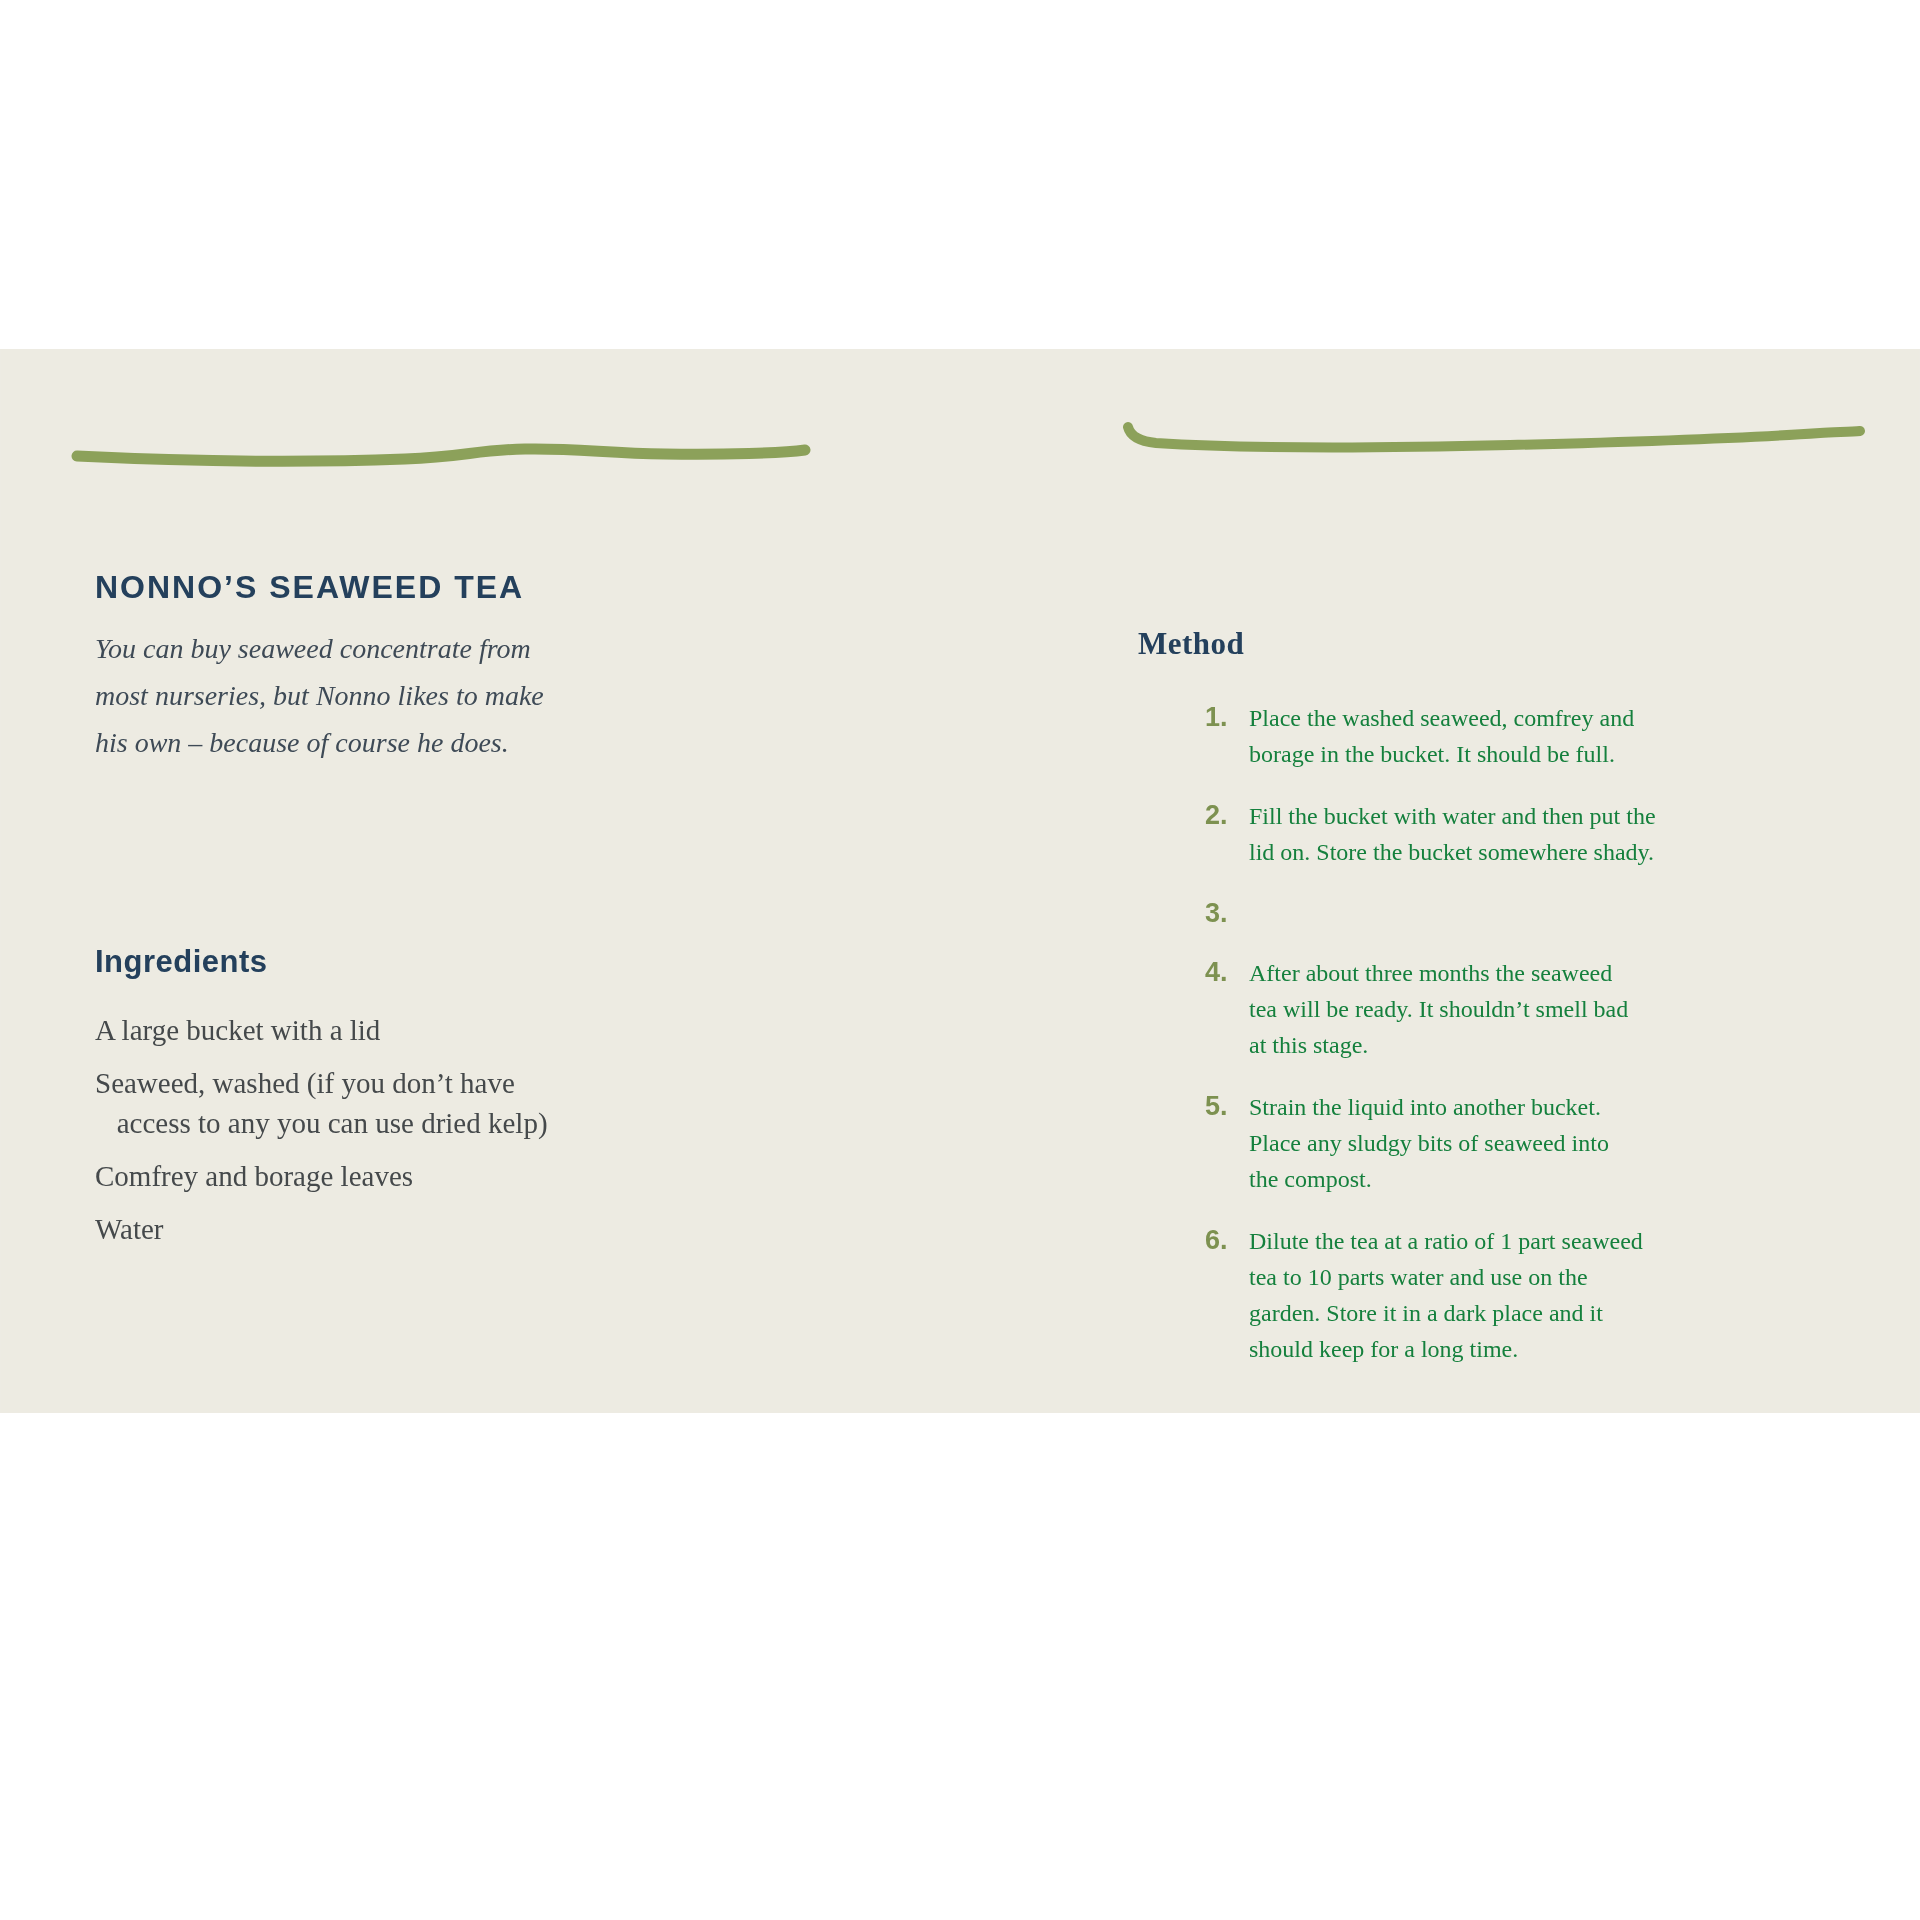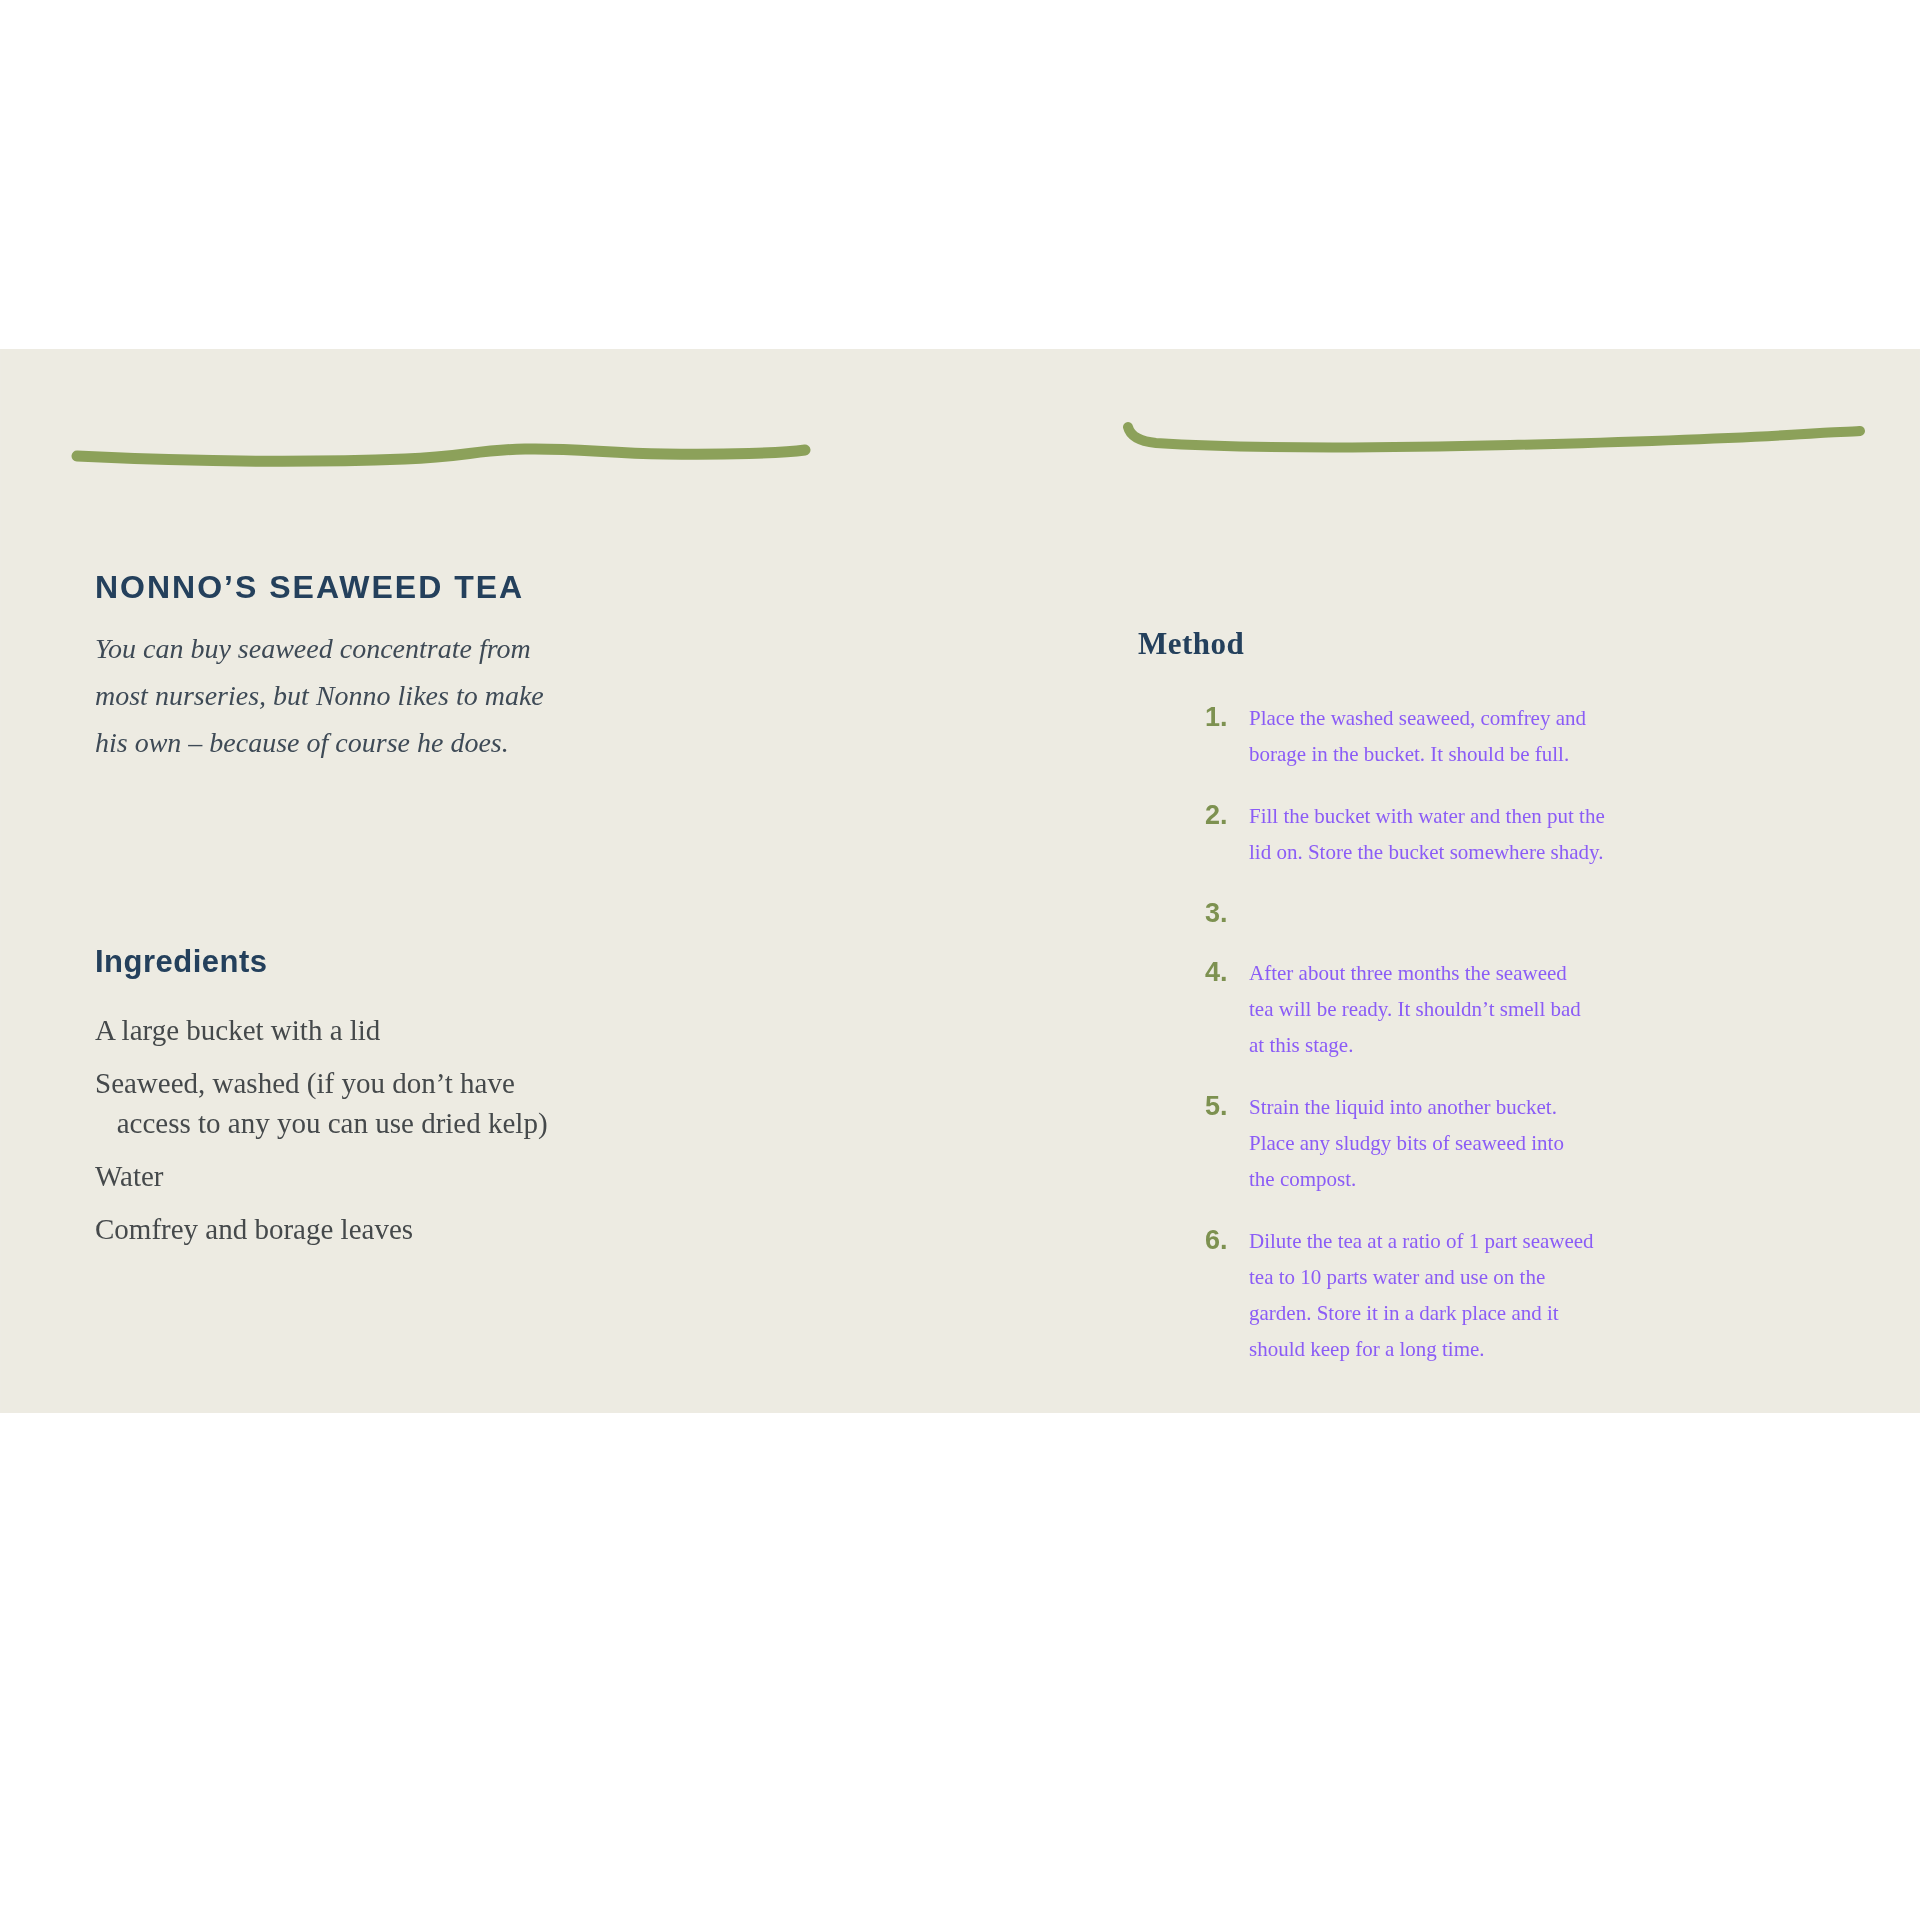--- a/index.html
+++ b/index.html
@@ -120,23 +120,23 @@
     flex: 0 0 44px;
     width: 44px;
     padding-top: 3px;
     font-family: "Liberation Sans", sans-serif;
     font-weight: 700;
     font-size: 27px;
     line-height: 1.1;
     color: #7d9150;
   }
   .step-text {
-    font-size: 21px;
+    font-size: 24px;
     line-height: 36px;
-    color: #8b5cf6;
+    color: #15803d;
     white-space: pre-line;
   }
   .page-num {
     position: absolute;
     top: 1622px;
     width: 200px;
     height: 30px;
     display: flex;
     align-items: center;
     justify-content: center;
@@ -175,22 +175,22 @@
     <p class="intro">You can buy seaweed concentrate from
 most nurseries, but Nonno likes to make
 his own – because of course he does.</p>
 
     <h2 class="subhead ingredients-head">Ingredients</h2>
 
     <div class="ingredients">
       <p class="ing">A large bucket with a lid</p>
       <p class="ing">Seaweed, washed (if you don’t have
    access to any you can use dried kelp)</p>
+      <p class="ing">Comfrey and borage leaves</p>
       <p class="ing">Water</p>
-      <p class="ing">Comfrey and borage leaves</p>
     </div>
   </div>
 
   <div>
     <h2 class="subhead method-head">Method</h2>
 
     <ol class="steps">
       <li class="step">
         <span class="step-num">1.</span>
         <span class="step-text">Place the washed seaweed, comfrey and

